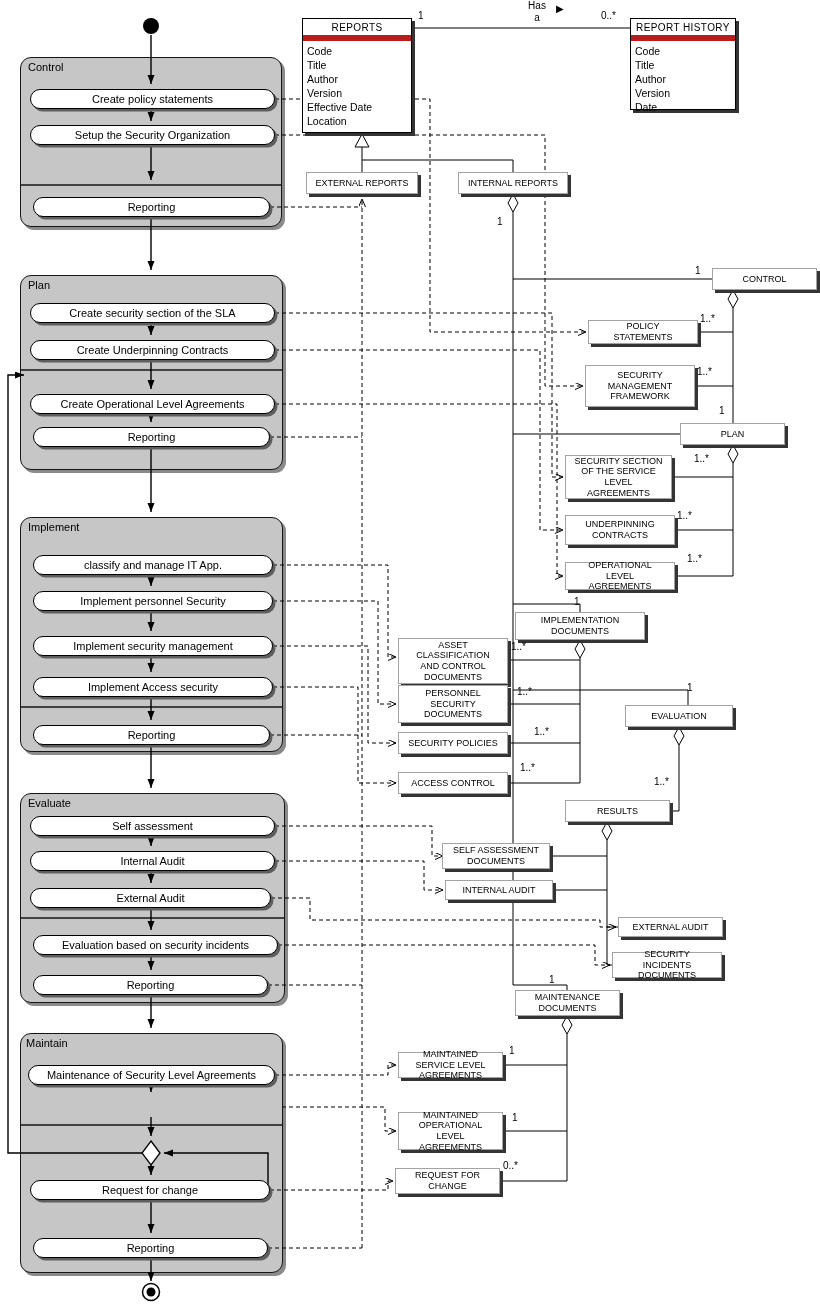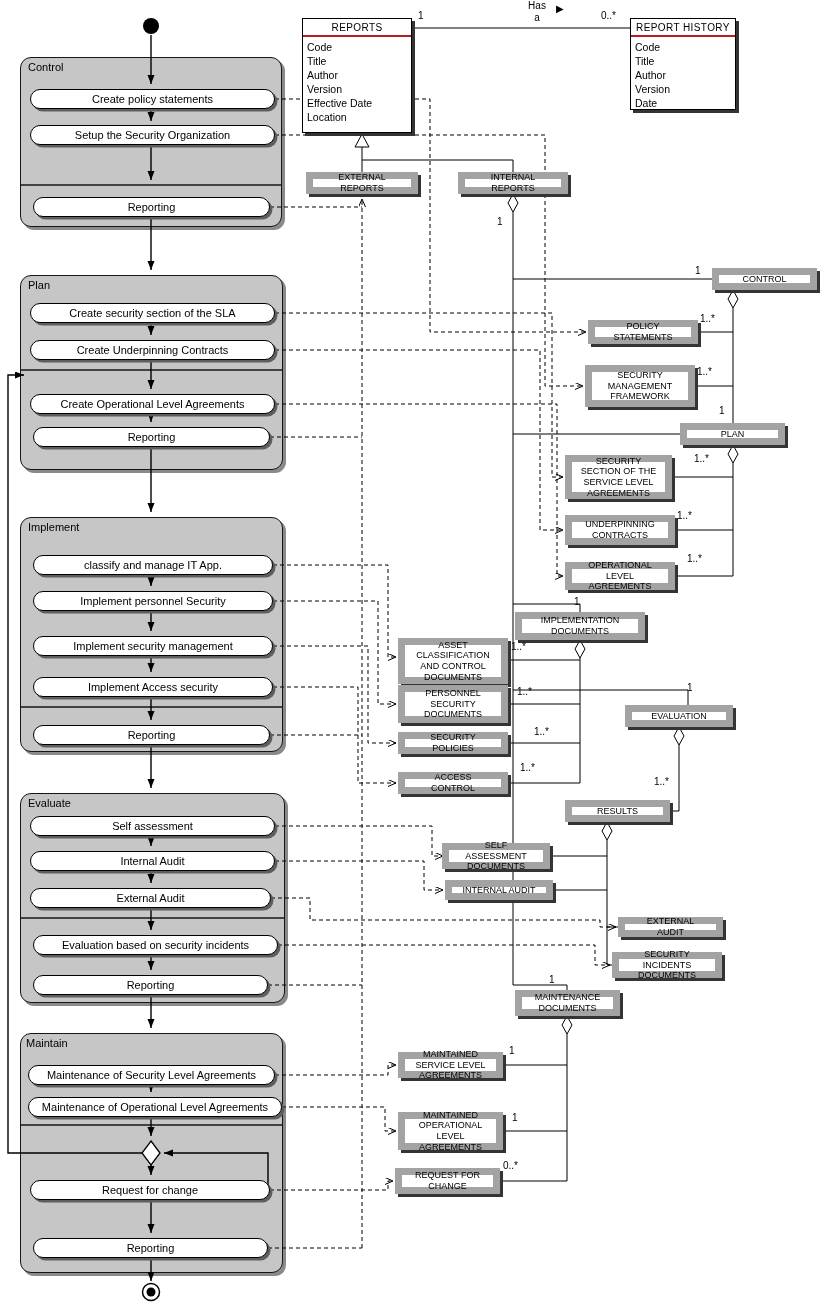--- a/index.html
+++ b/index.html
@@ -8,24 +8,24 @@
   #wires{position:absolute;left:0;top:0;z-index:2;pointer-events:none}
   .flow{stroke:#000;stroke-width:1.4;fill:none}
   .rel{stroke:#000;stroke-width:1;fill:none}
   .dep{stroke:#000;stroke-width:1;fill:none;stroke-dasharray:4 3}
   .divline{stroke:#161616;stroke-width:1.4}
   .group{position:absolute;z-index:1;background:#c6c6c6;border:1.6px solid #161616;border-radius:11px;box-shadow:3px 3px 0 #8a8a8a}
   .grouplbl{position:absolute;z-index:3;font-size:11px}
   .pill{position:absolute;z-index:3;height:20px;background:#fff;border:1.5px solid #000;border-radius:10px;
         box-shadow:2.5px 2.5px 0 #5e5e5e;display:flex;align-items:center;justify-content:center;
         font-size:11px;white-space:nowrap}
-  .cls{position:absolute;z-index:3;background:#fff;border:7px solid #a3a3a3;box-shadow:3px 3px 0 #343434;
+  .cls{position:absolute;z-index:3;background:#fff;border:1px solid #a3a3a3;box-shadow:3px 3px 0 #343434;
        display:flex;align-items:center;justify-content:center;text-align:center;font-size:9px;line-height:1.18;padding:1px 8px}
   .clsfull{position:absolute;z-index:3;background:#fff;border:1px solid #000;box-shadow:3px 3px 0 #343434;font-size:10.5px}
-  .clstitle{text-align:center;font-size:10px;padding:3px 2px 2px;border-bottom:2px solid #b91c1c;letter-spacing:.4px}
+  .clstitle{text-align:center;font-size:10px;padding:3px 2px 2px;border-bottom:6px solid #b91c1c;letter-spacing:.4px}
   .clsattrs{padding:3px 4px}
   .clsattrs div{line-height:14px}
   .mult{position:absolute;z-index:4;font-size:10px}
   .freelbl{position:absolute;z-index:4;font-size:10px;text-align:center;line-height:1.15}
 </style>
 </head>
 <body>
 
 <div id="canvas">
 
@@ -178,21 +178,20 @@
   <div class="pill" style="left:33px;top:677px;width:240px">Implement Access security</div>
   <div class="pill" style="left:33px;top:725px;width:237px">Reporting</div>
 
   <div class="pill" style="left:30px;top:816px;width:245px">Self assessment</div>
   <div class="pill" style="left:30px;top:851px;width:245px">Internal Audit</div>
   <div class="pill" style="left:30px;top:888px;width:241px">External Audit</div>
   <div class="pill" style="left:33px;top:935px;width:245px">Evaluation based on security incidents</div>
   <div class="pill" style="left:33px;top:975px;width:235px">Reporting</div>
 
   <div class="pill" style="left:28px;top:1065px;width:247px">Maintenance of Security Level Agreements</div>
-  <div class="pill" style="left:28px;top:1097px;width:254px">Maintenance of Operational Level Agreements</div>
   <div class="pill" style="left:30px;top:1180px;width:240px">Request for change</div>
   <div class="pill" style="left:33px;top:1238px;width:235px">Reporting</div>
 
   <div class="clsfull" style="left:302px;top:18px;width:110px;height:115px">
     <div class="clstitle">REPORTS</div>
     <div class="clsattrs">
       <div>Code</div>
       <div>Title</div>
       <div>Author</div>
       <div>Version</div>

